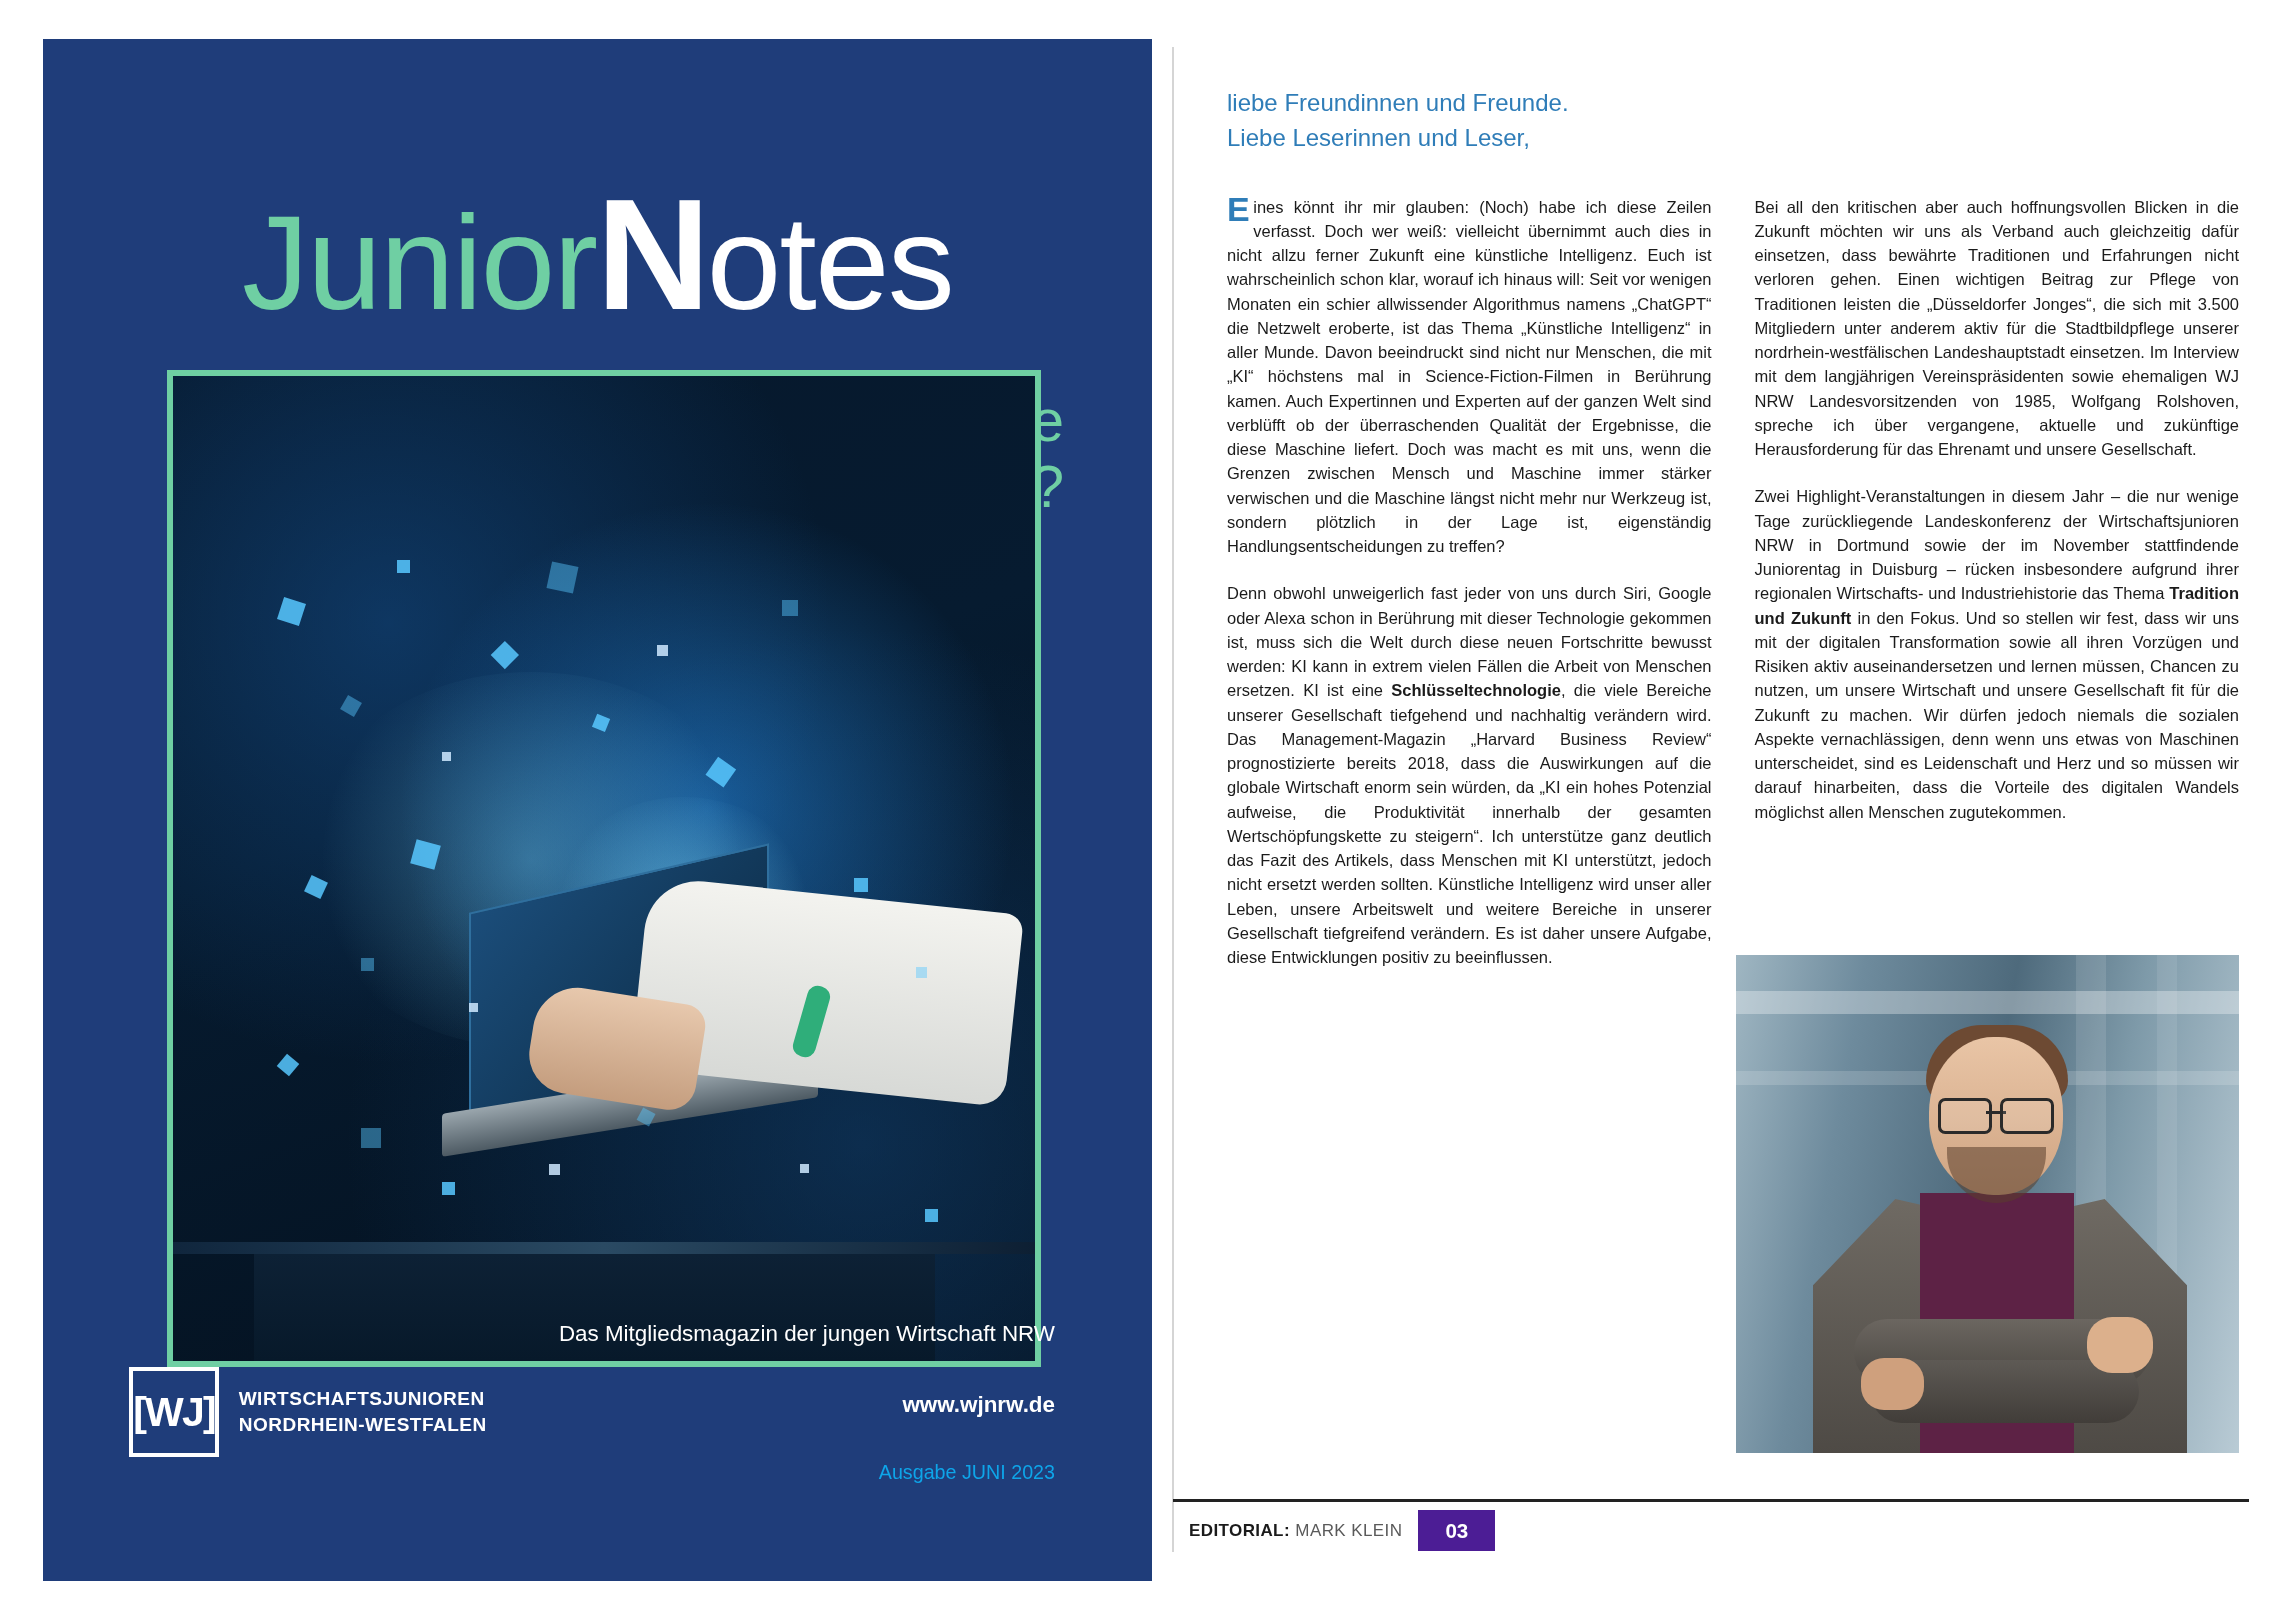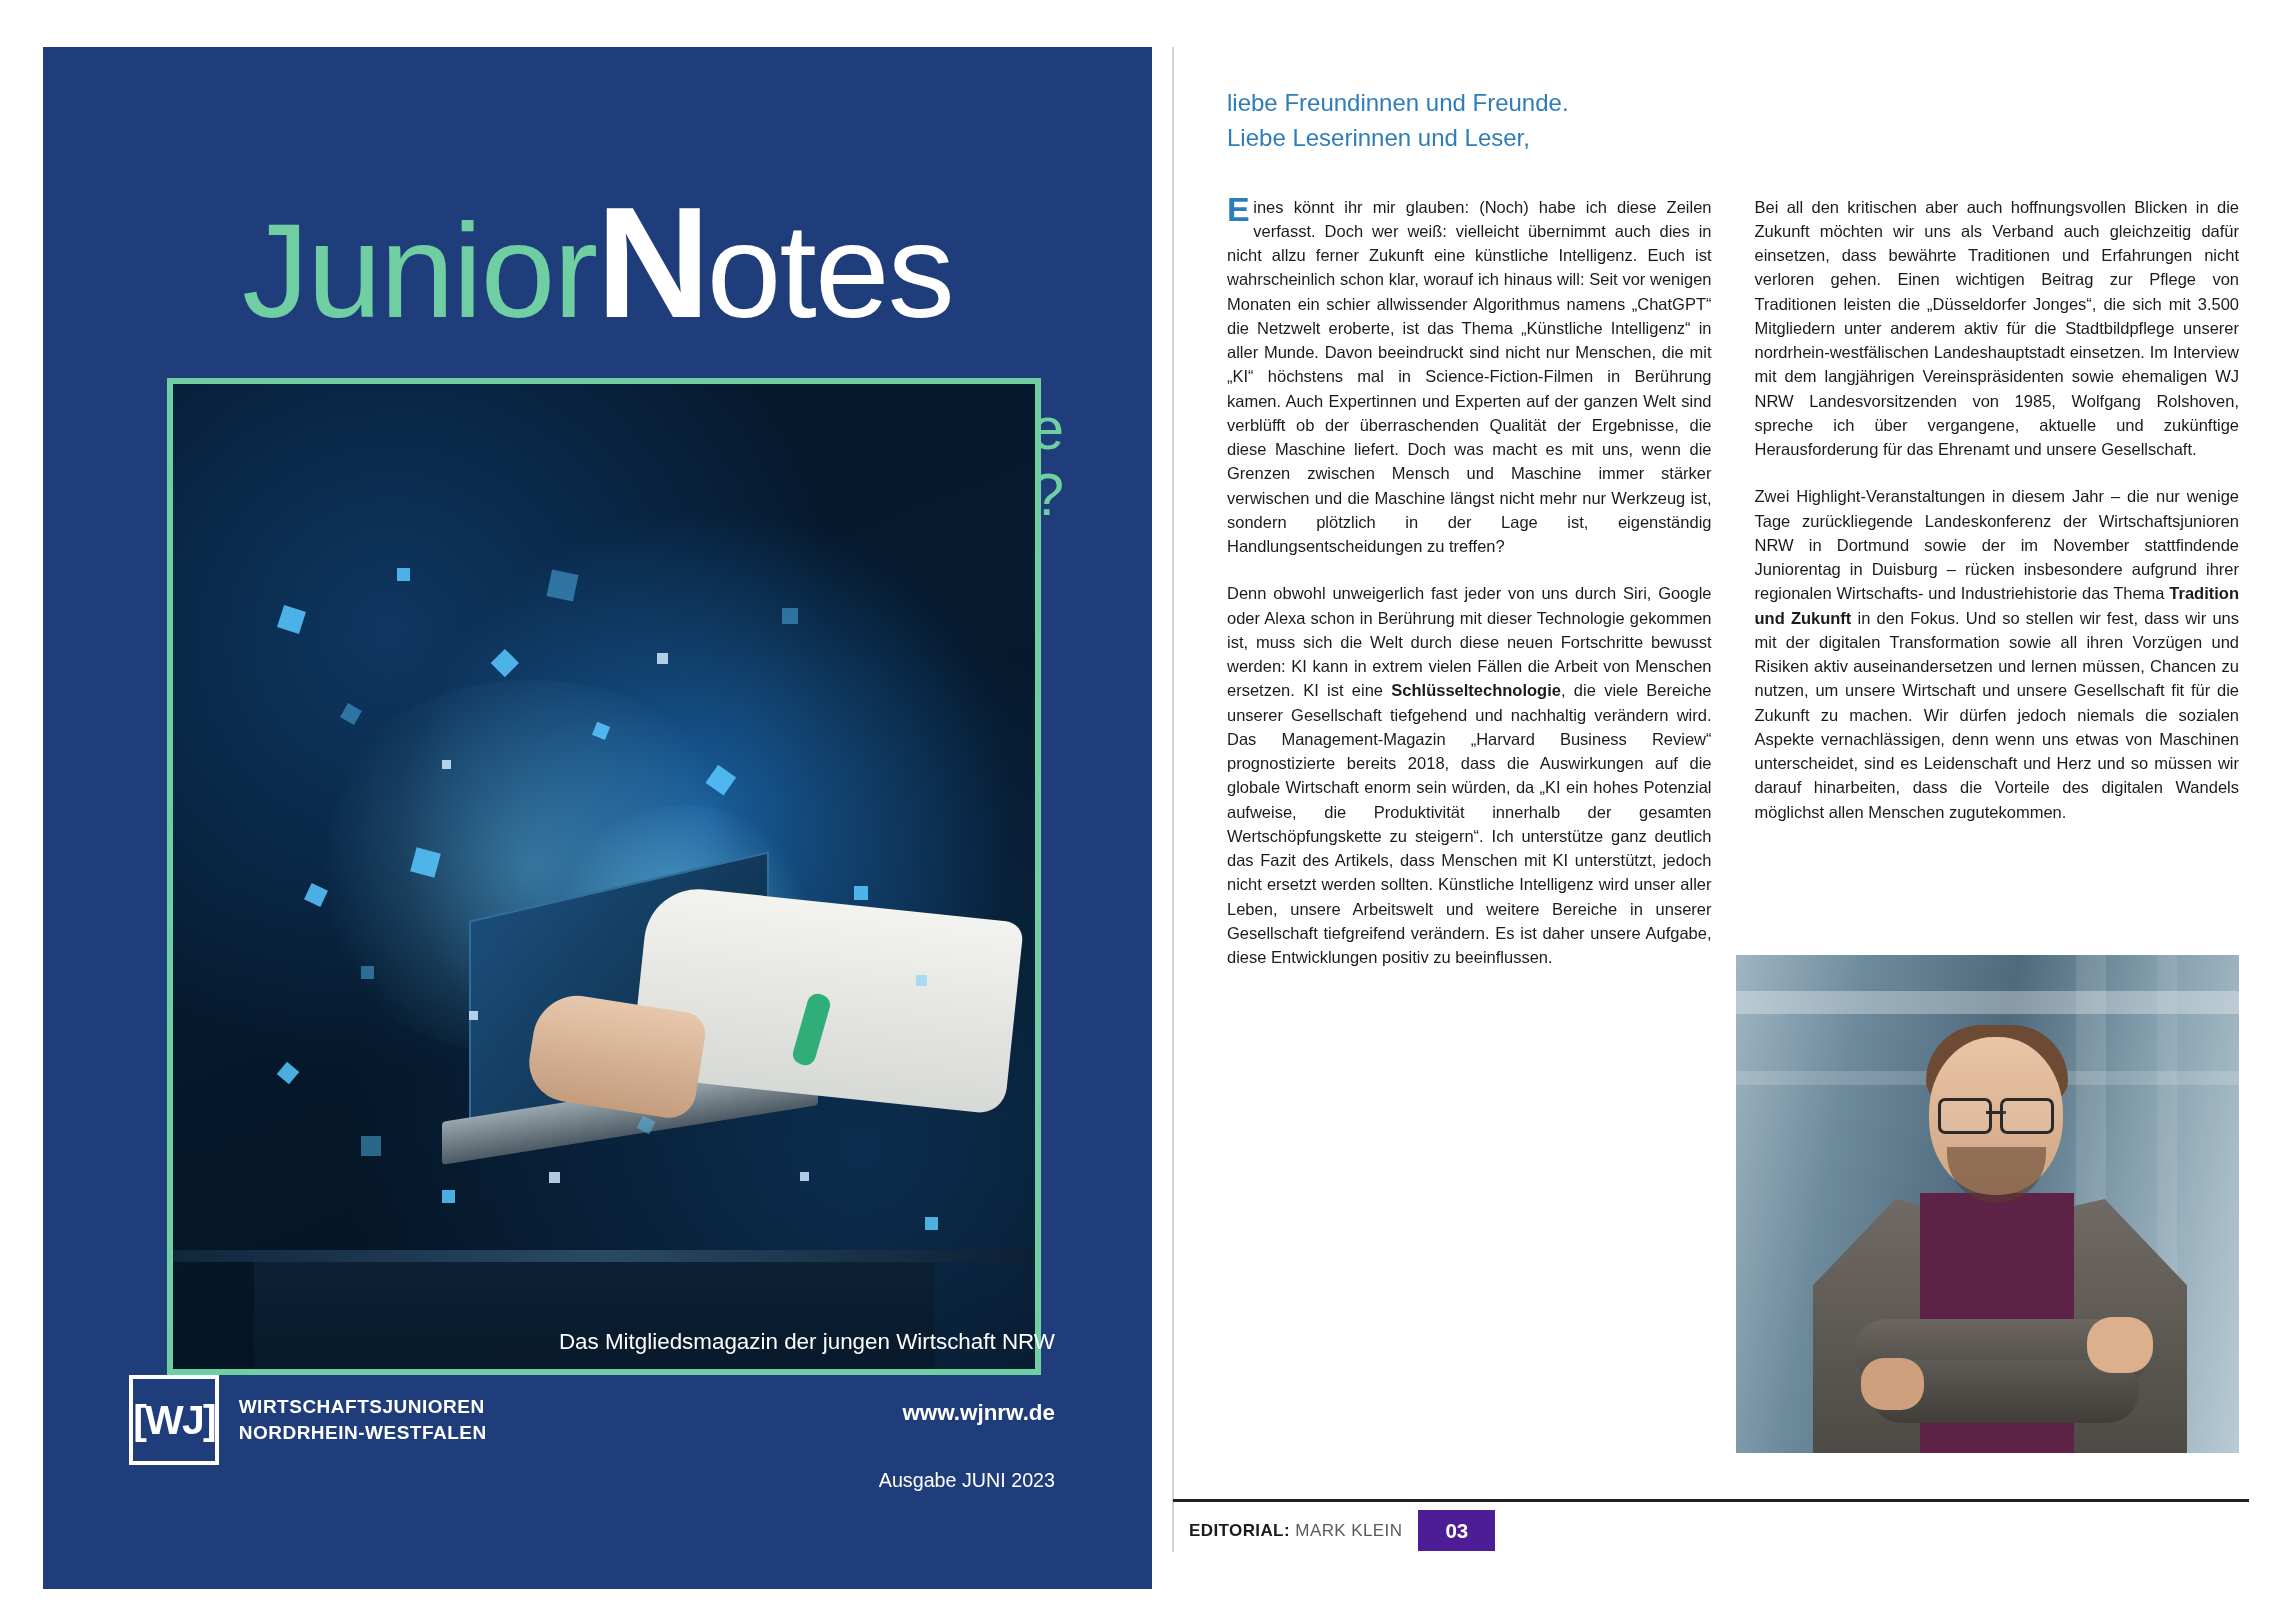--- a/index.html
+++ b/index.html
@@ -6,21 +6,21 @@
   body{
     width:2293px;height:1621px;
     background:#ffffff;
     font-family:"Liberation Sans", sans-serif;
     overflow:hidden;
   }
   .page{position:relative;width:2293px;height:1621px;}
 
   
   .cover{
-    position:absolute;left:43px;top:47px;width:1109px;height:1542px;
+    position:absolute;left:43px;top:39px;width:1109px;height:1542px;
     background:#1f3d7a;
     overflow:hidden;
   }
   .cover-title{
     position:absolute;left:0;top:125px;width:1109px;height:170px;
     text-align:center;
     white-space:nowrap;
   }
   .t-junior{
     font-size:134px;color:#6fcfa3;font-weight:400;letter-spacing:-1.8px;
@@ -108,21 +108,21 @@
     display:flex;align-items:center;justify-content:center;
   }
   .wj-mark span{color:#fff;font-size:41px;font-weight:700;letter-spacing:-1.8px;}
   .wj-text{color:#ffffff;font-size:19px;font-weight:700;line-height:1.35;letter-spacing:0.5px;}
   .cover-right-text{
     position:absolute;right:97px;bottom:159px;text-align:right;color:#ffffff;
     font-size:22.4px;line-height:1.5;
   }
   .cover-right-text .url{font-weight:700;margin-top:38px;}
   .cover-issue{
-    position:absolute;right:97px;bottom:97px;text-align:right;color:#ffffff;font-size:19.7px;
+    position:absolute;right:97px;bottom:97px;text-align:right;color:#0ea5e9;font-size:19.7px;
   }
 
   
   .spine{
     position:absolute;left:1172px;top:47px;width:1.8px;height:1505px;background:#d5d5d5;
   }
 
   
   .right{
     position:absolute;left:1227px;top:86px;width:1012px;height:1469px;

